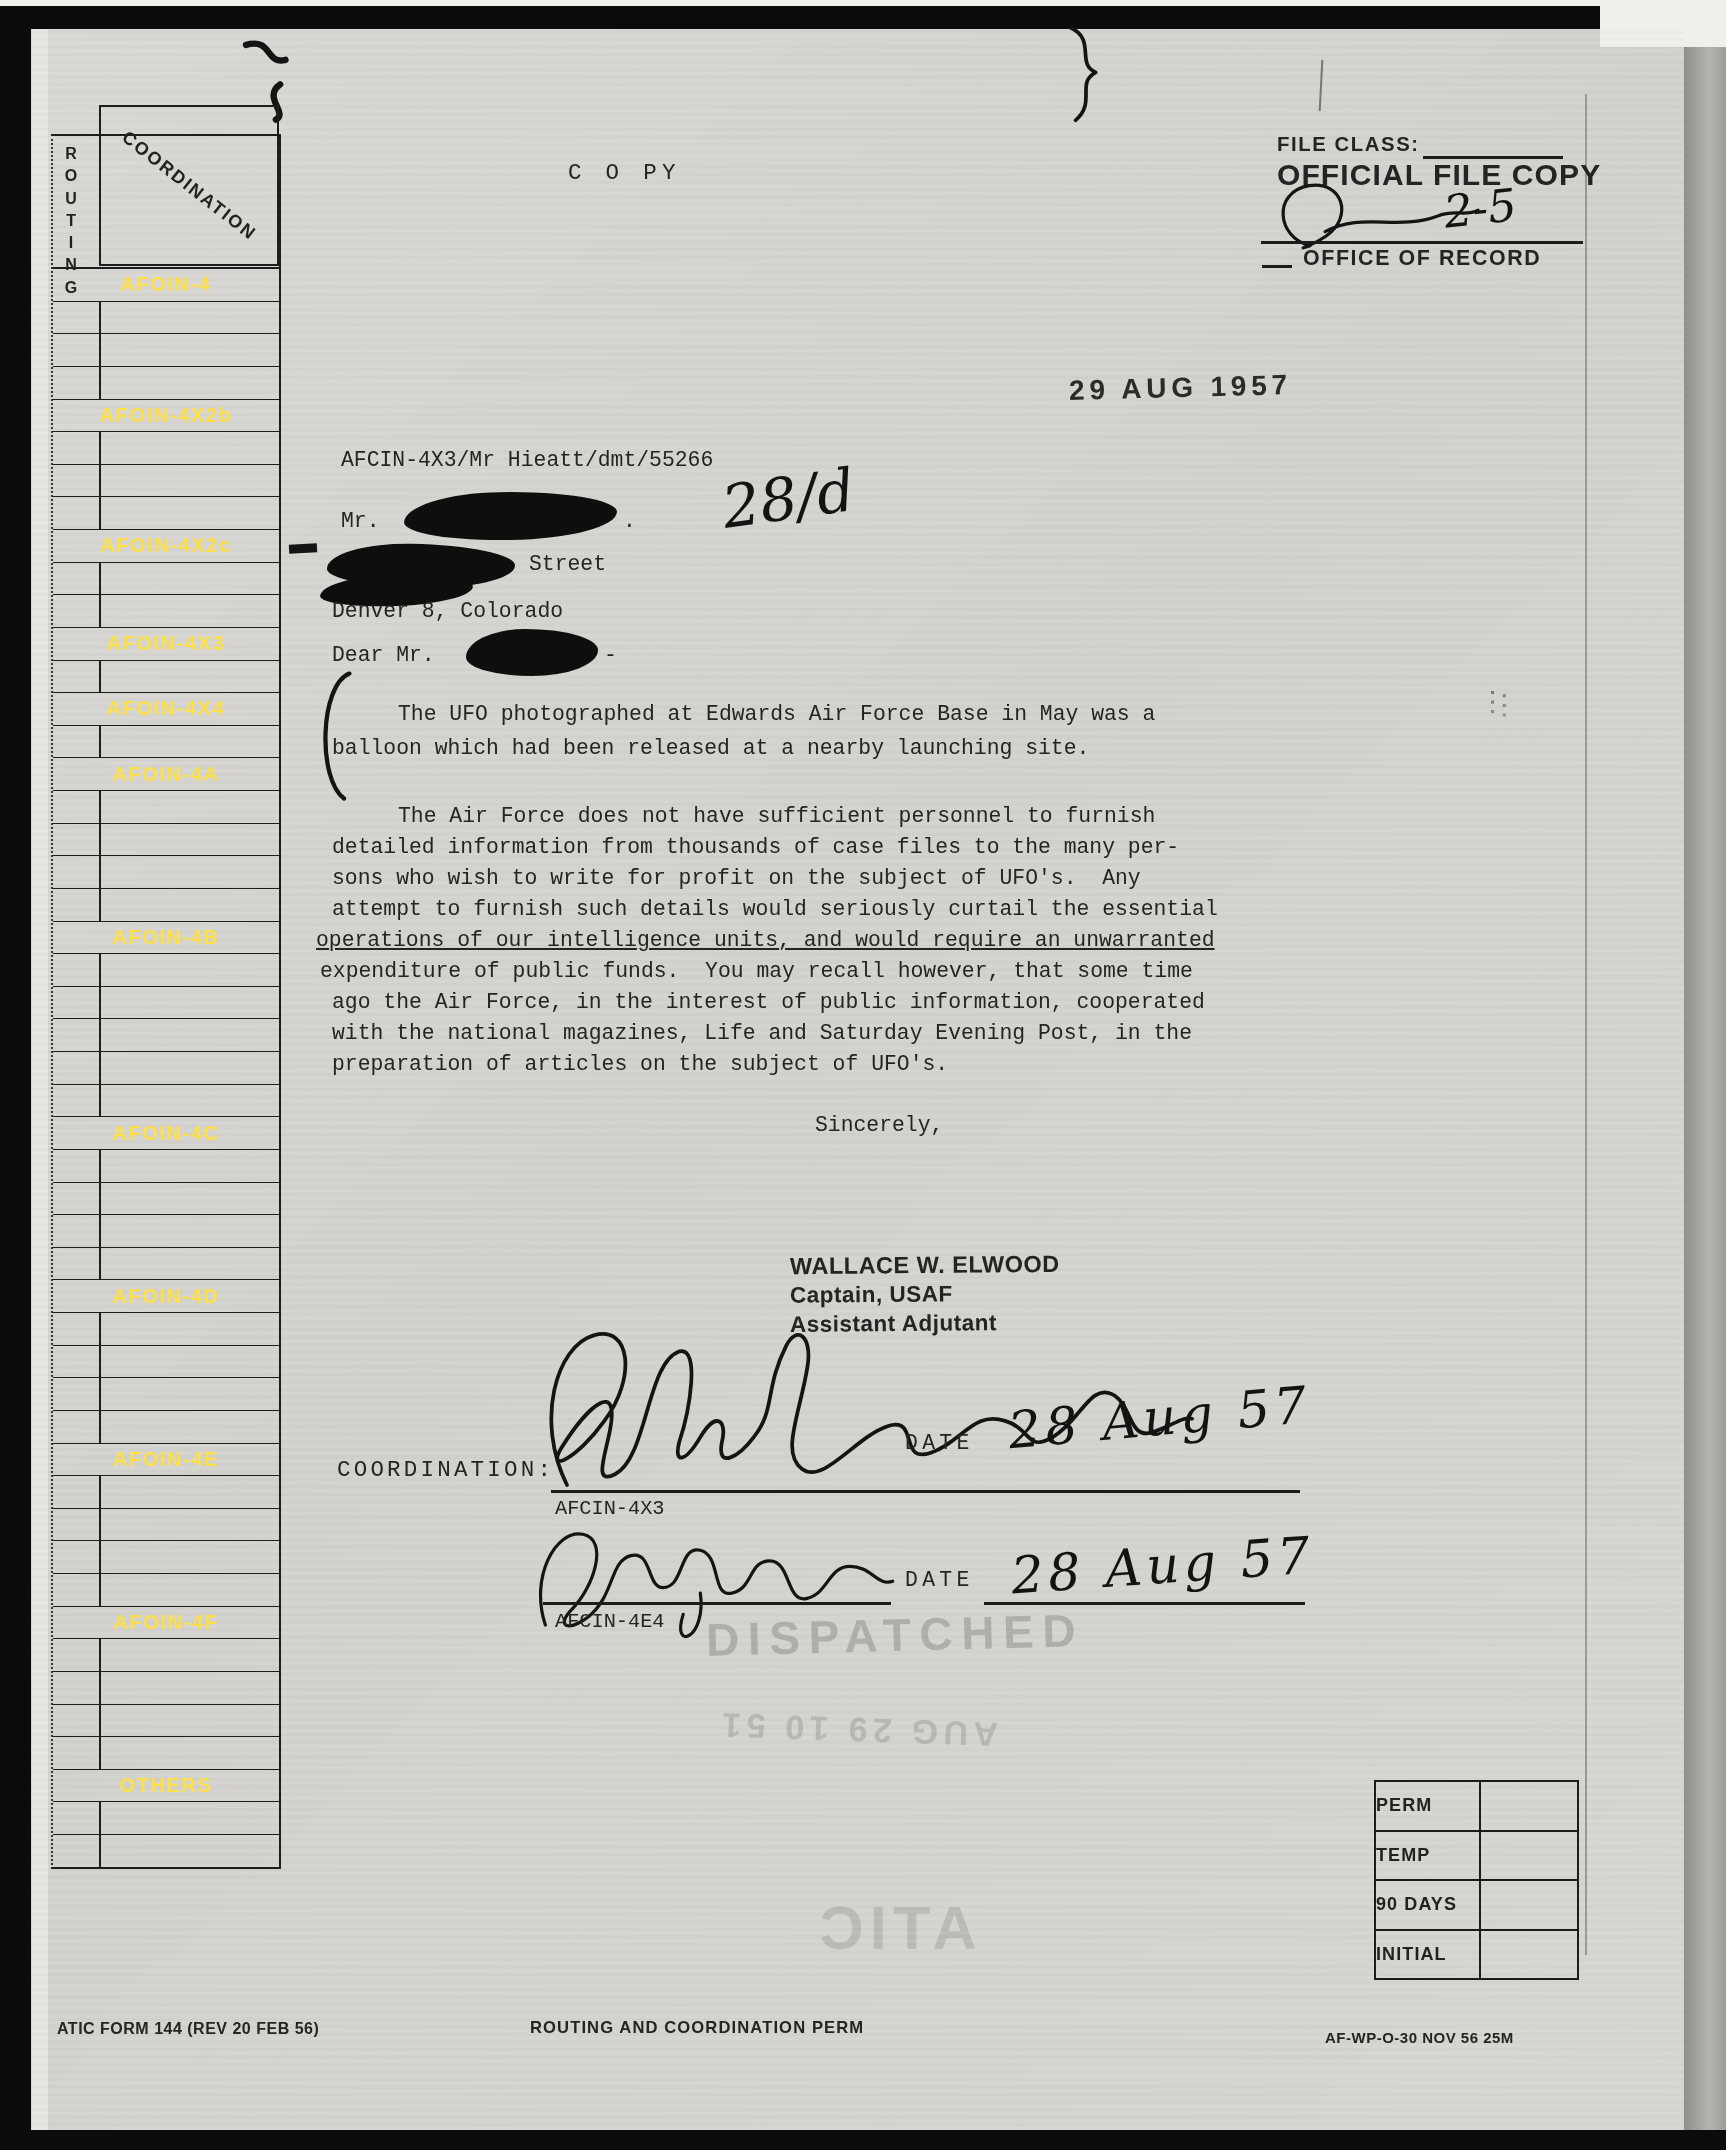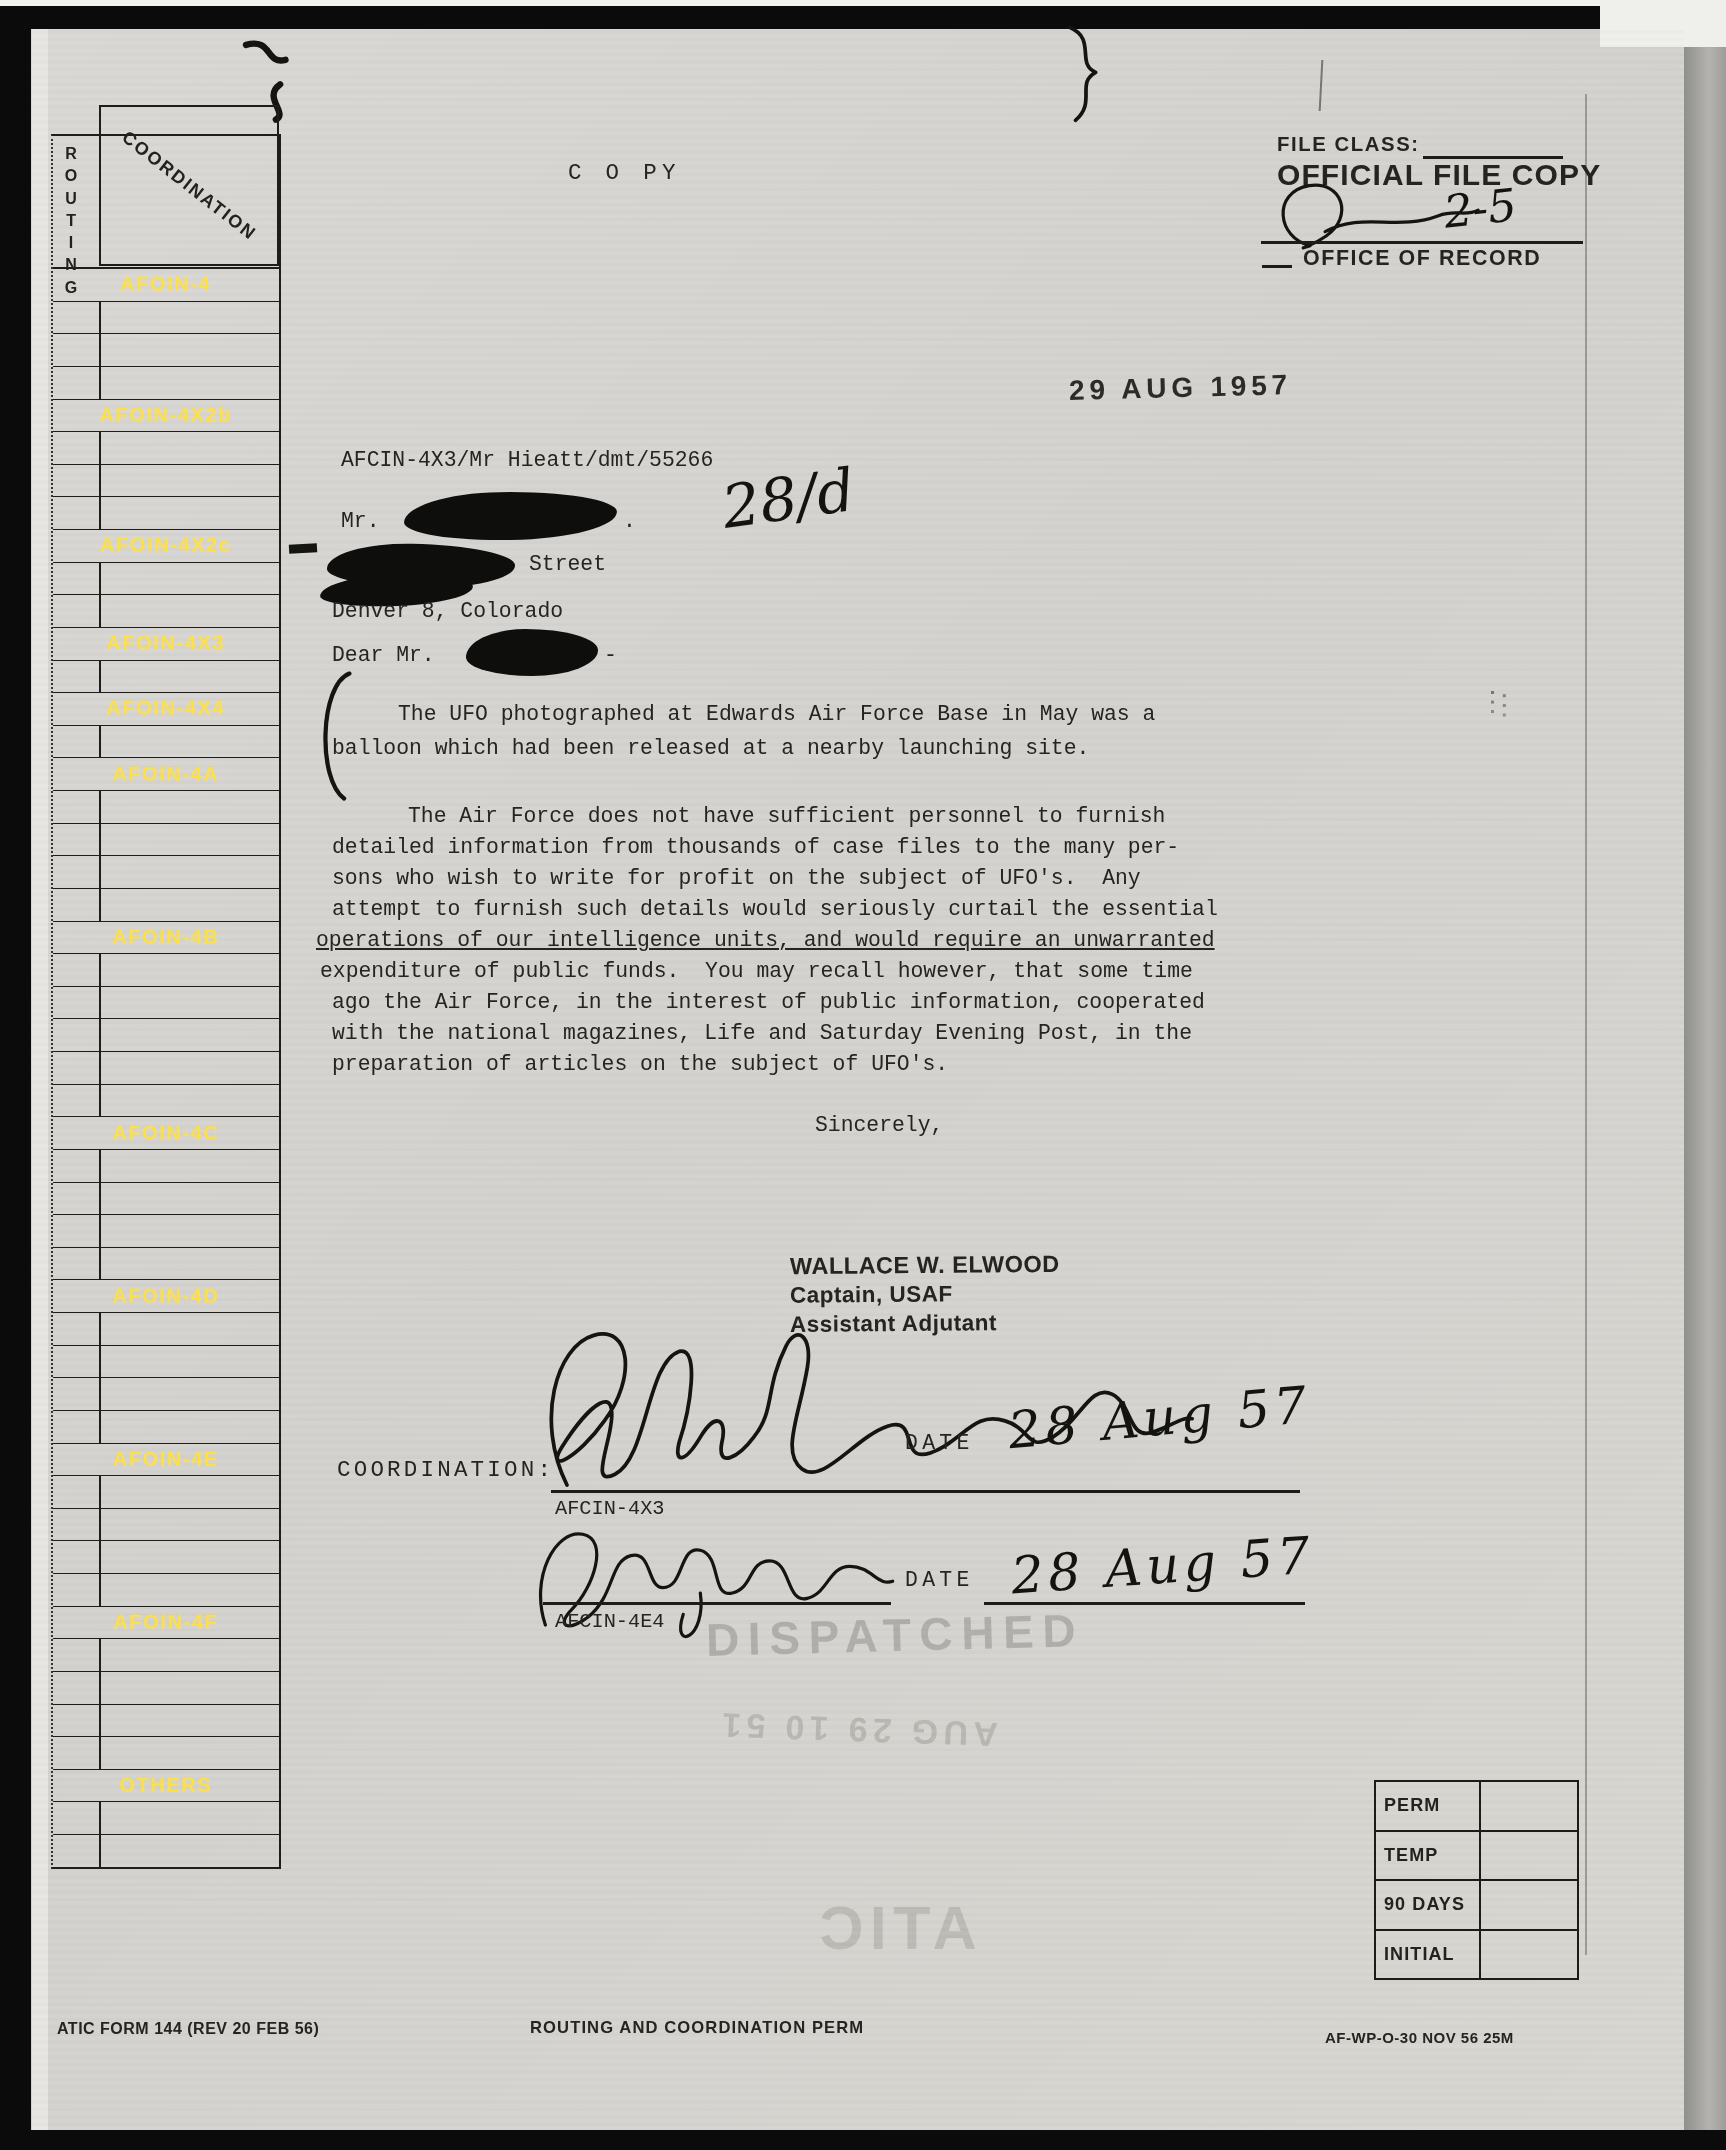--- a/index.html
+++ b/index.html
@@ -58,21 +58,21 @@
   .sb-row:last-child { border-bottom:none; }
   .sb-row.empty::before { content:""; position:absolute; left:46px; top:0; bottom:0; width:2.1px; background:#1d1d1b; }
   .sb-row.label span { font-weight:700; font-size:20px; letter-spacing:1.6px; color:#fde047; white-space:pre; }
 
   
   .dispo { position:absolute; left:1374px; top:1780px; width:205px; height:200px;
     border:2.1px solid #1b1b19; display:flex; flex-direction:column; }
   .dispo-row { flex:1; display:flex; border-bottom:2.1px solid #1b1b19; }
   .dispo-row:last-child { border-bottom:none; }
   .dispo-label { width:105px; border-right:2.1px solid #1b1b19; display:flex; align-items:center;
-    padding-left:8px; font-weight:700; font-size:18px; letter-spacing:1.1px; color:#222220; white-space:pre; }
+    padding-left:0; font-weight:700; font-size:18px; letter-spacing:1.1px; color:#222220; white-space:pre; }
   .dispo-val { flex:1; }
 
   svg { position:absolute; overflow:visible; }
   .ink { stroke:#141412; fill:none; stroke-linecap:round; stroke-linejoin:round; }
 </style>
 </head>
 <body>
 
 <div class="abs topwhite"></div>
 <div class="abs paper"></div>
@@ -217,21 +217,21 @@
 <div class="abs blob" style="left:466px; top:629px; width:132px; height:47px;"></div>
 <span class="abs typed" style="left:604px; top:643px;">-</span>
 
 <svg style="left:311px; top:669px;" width="48" height="134" viewBox="0 0 90 250">
   <path class="ink" stroke-width="8" d="M 72 8 C 16 30, 12 206, 62 242"></path>
 </svg>
 
 <span class="abs typed" style="left:398px; top:702px;">The UFO photographed at Edwards Air Force Base in May was a</span>
 <span class="abs typed" style="left:332px; top:736px;">balloon which had been released at a nearby launching site.</span>
 
-<span class="abs typed" style="left:398px; top:804px;margin-left:10px;">The Air Force does not have sufficient personnel to furnish</span>
+<span class="abs typed" style="left:398px; top:804px;">The Air Force does not have sufficient personnel to furnish</span>
 <span class="abs typed" style="left:332px; top:835px;">detailed information from thousands of case files to the many per-</span>
 <span class="abs typed" style="left:332px; top:866px;">sons who wish to write for profit on the subject of UFO's.  Any</span>
 <span class="abs typed" style="left:332px; top:897px;">attempt to furnish such details would seriously curtail the essential</span>
 <span class="abs typed" style="left:316px; top:928px;text-decoration:underline;">operations of our intelligence units, and would require an unwarranted</span>
 <span class="abs typed" style="left:320px; top:959px;">expenditure of public funds.  You may recall however, that some time</span>
 <span class="abs typed" style="left:332px; top:990px;">ago the Air Force, in the interest of public information, cooperated</span>
 <span class="abs typed" style="left:332px; top:1021px;">with the national magazines, Life and Saturday Evening Post, in the</span>
 <span class="abs typed" style="left:332px; top:1052px;">preparation of articles on the subject of UFO's.</span>
 
 <span class="abs typed" style="left:815px; top:1113px;">Sincerely,</span>

